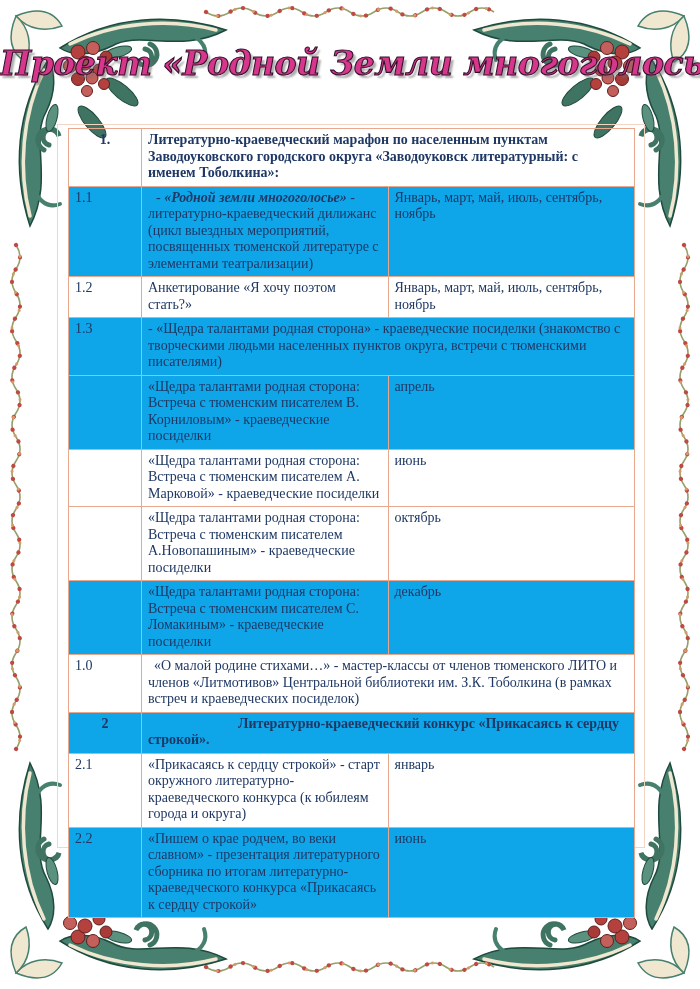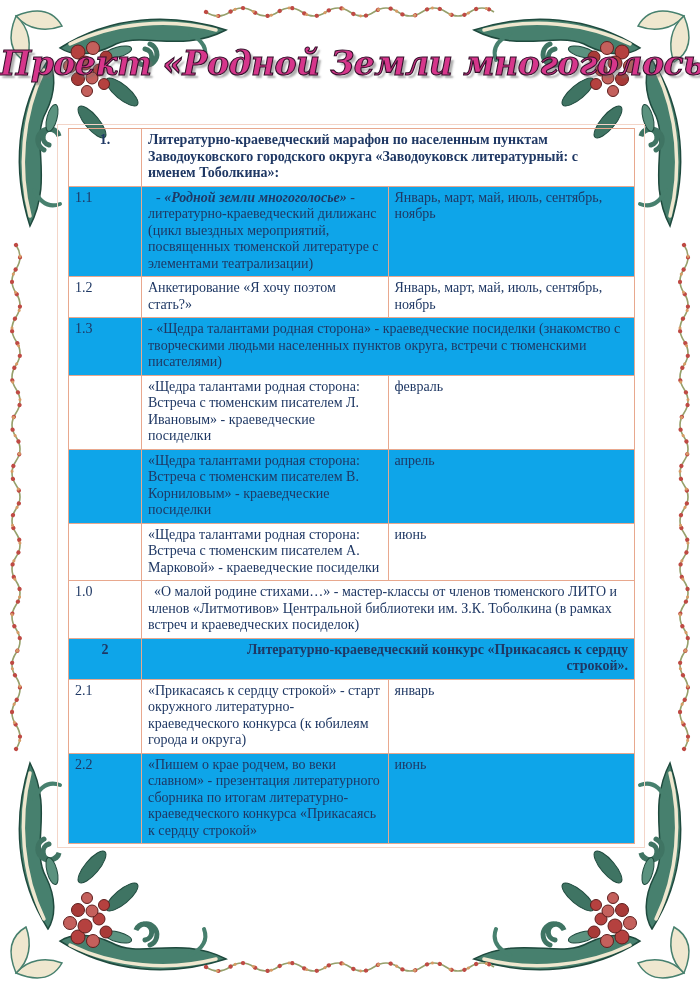--- a/index.html
+++ b/index.html
@@ -131,43 +131,48 @@
             <tr>
     <td class="num">1.2</td>
     <td class="activity"><span class="pre"></span><span class="em"></span><span class="rest">Анкетирование «Я хочу поэтом стать?»</span></td>
     <td class="months">Январь, март, май, июль, сентябрь, ноябрь</td>
   </tr>
             <tr class="shade">
     <td class="num">1.3</td>
     <td class="activity" colspan="2"><span class="pre"></span><span class="em"></span><span class="rest">- «Щедра талантами родная сторона» - краеведческие посиделки (знакомство с творческими людьми населенных пунктов округа, встречи с тюменскими писателями)</span></td>
 
   </tr>
-            <tr>
-    <td class="num"></td>
-    <td class="activity"><span class="pre"></span><span class="em"></span><span class="rest">«Щедра талантами родная сторона: Встреча с тюменским писателем Л. Ивановым» - краеведческие посиделки</span></td>
-    <td class="months">февраль</td>
-  </tr>
             <tr class="shade">
     <td class="num"></td>
     <td class="activity"><span class="pre"></span><span class="em"></span><span class="rest">«Щедра талантами родная сторона: Встреча с тюменским писателем В. Корниловым» - краеведческие посиделки</span></td>
     <td class="months">апрель</td>
   </tr>
             <tr>
     <td class="num"></td>
     <td class="activity"><span class="pre"></span><span class="em"></span><span class="rest">«Щедра талантами родная сторона: Встреча с тюменским писателем А. Марковой» - краеведческие посиделки</span></td>
     <td class="months">июнь</td>
   </tr>
             <tr>
+    <td class="num"></td>
+    <td class="activity"><span class="pre"></span><span class="em"></span><span class="rest">«Щедра талантами родная сторона: Встреча с тюменским писателем А.Новопашиным» - краеведческие посиделки</span></td>
+    <td class="months">октябрь</td>
+  </tr>
+            <tr class="shade">
+    <td class="num"></td>
+    <td class="activity"><span class="pre"></span><span class="em"></span><span class="rest">«Щедра талантами родная сторона: Встреча с тюменским писателем С. Ломакиным» - краеведческие посиделки</span></td>
+    <td class="months">декабрь</td>
+  </tr>
+            <tr>
     <td class="num">1.0</td>
     <td class="activity" colspan="2" style="text-indent: 6px;"><span class="pre"></span><span class="em"></span><span class="rest">«О малой родине стихами…» - мастер-классы от членов тюменского ЛИТО и членов «Литмотивов» Центральной библиотеки им. З.К. Тоболкина (в рамках встреч и краеведческих посиделок)</span></td>
 
   </tr>
             <tr class="shade header">
     <td class="num center">2</td>
-    <td class="activity" colspan="2" style="text-indent: 90px; text-align: right;"><span class="pre"></span><span class="em"></span><span class="rest">Литературно-краеведческий конкурс «Прикасаясь к сердцу строкой».</span></td>
+    <td class="activity" colspan="2" style="text-indent: 90px;"><span class="pre"></span><span class="em"></span><span class="rest">Литературно-краеведческий конкурс «Прикасаясь к сердцу строкой».</span></td>
 
   </tr>
             <tr>
     <td class="num">2.1</td>
     <td class="activity"><span class="pre"></span><span class="em"></span><span class="rest">«Прикасаясь к сердцу строкой» - старт окружного литературно-краеведческого конкурса (к юбилеям города и округа)</span></td>
     <td class="months">январь</td>
   </tr>
             <tr class="shade">
     <td class="num">2.2</td>
     <td class="activity"><span class="pre"></span><span class="em"></span><span class="rest">«Пишем о крае родчем, во веки славном» - презентация литературного сборника по итогам литературно-краеведческого конкурса «Прикасаясь к сердцу строкой»</span></td>

